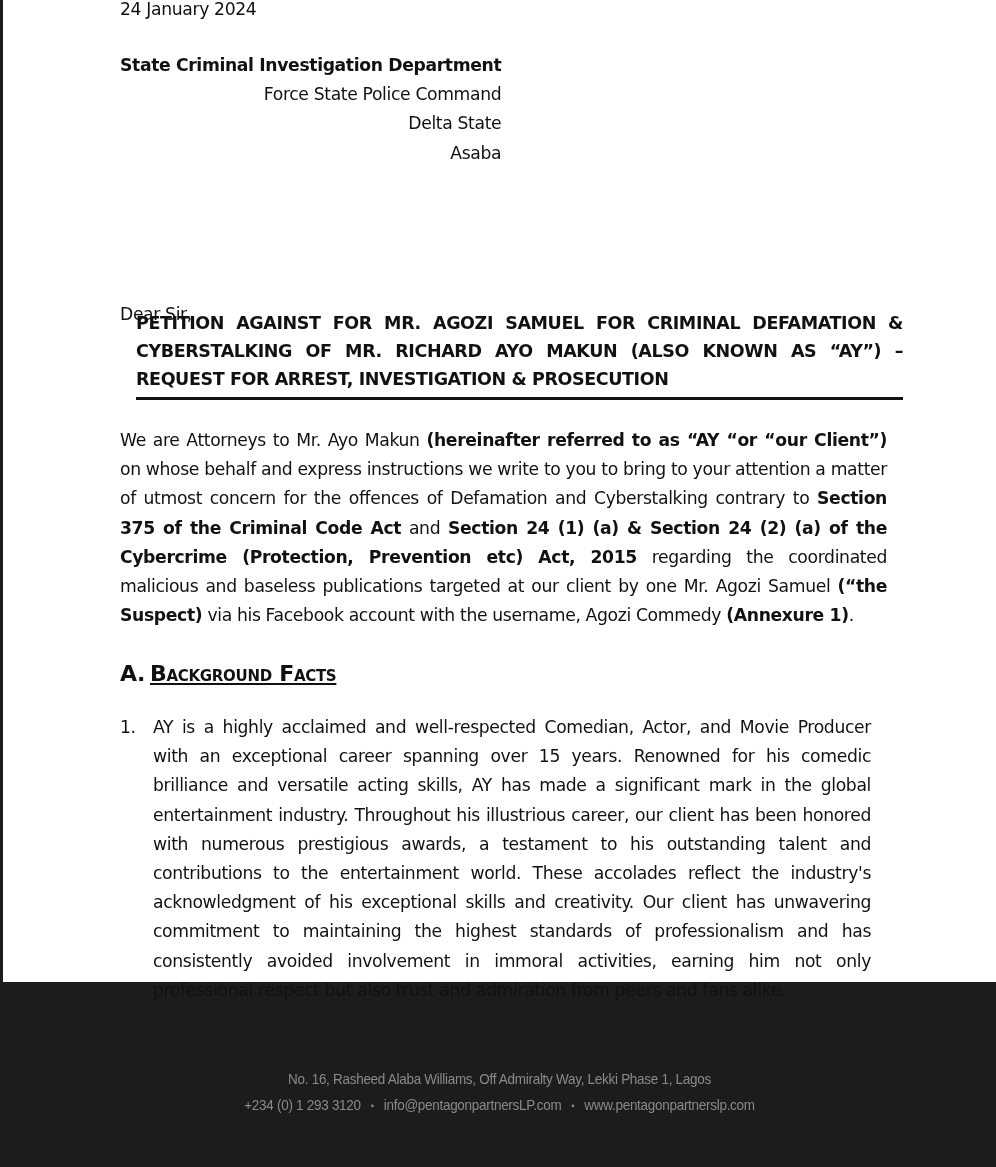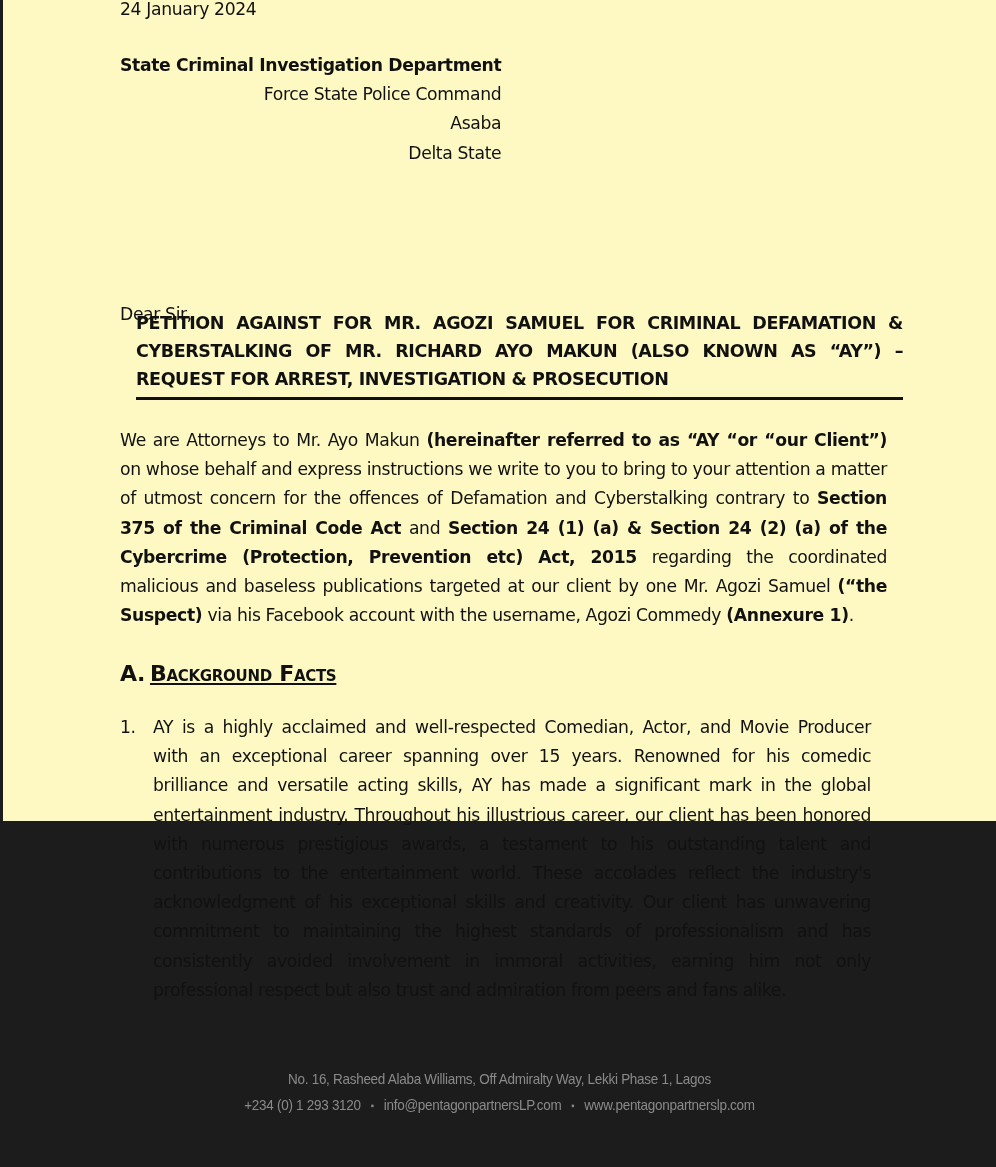--- a/index.html
+++ b/index.html
@@ -4,22 +4,22 @@
   <style>
     html, body { margin: 0; padding: 0; }
     body {
       width: 996px; height: 1167px; overflow: hidden;
       background: #1c1c1c;
       font-family: "DejaVu Sans", sans-serif;
       color: #111;
     }
     .page {
       position: absolute; left: 3px; top: 0;
-      width: 993px; height: 821px;
-      background: #fef9c3;
+      width: 993px; height: 982px;
+      background: #ffffff;
     }
     .content {
       position: absolute; left: 117px; top: 0; width: 767px;
       font-size: 17.2px; line-height: 29.2px;
       letter-spacing: -0.35px;
     }
     .line { white-space: nowrap; }
     .date { position: absolute; top: -5px; left: 0; }
     .addr { position: absolute; top: 51px; left: 0; text-align: right; }
     .addr .b { font-weight: bold; }
@@ -65,22 +65,22 @@
 <body>
 
 <div class="page">
   <div class="content">
 
     <div class="line date">24 January 2024</div>
 
     <div class="addr">
       <div class="line b">State Criminal Investigation Department</div>
       <div class="line">Force State Police Command</div>
+      <div class="line">Delta State</div>
       <div class="line">Asaba</div>
-      <div class="line">Delta State</div>
     </div>
 
     <div class="line greet">Dear Sir,</div>
 
     <div class="title">PETITION AGAINST FOR MR. AGOZI SAMUEL FOR CRIMINAL DEFAMATION &amp; CYBERSTALKING OF MR. RICHARD AYO MAKUN (ALSO KNOWN AS “AY”) – REQUEST FOR ARREST, INVESTIGATION &amp; PROSECUTION</div>
 
     <div class="intro"><span>We are Attorneys to Mr. Ayo Makun </span><b>(hereinafter referred to as “AY “or “our Client”)</b><span> on whose behalf and express instructions we write to you to bring to your attention a matter of utmost concern for the offences of Defamation and Cyberstalking contrary to </span><b>Section 375 of the Criminal Code Act</b><span> and </span><b>Section 24 (1) (a) &amp; Section 24 (2) (a) of the Cybercrime (Protection, Prevention etc) Act, 2015</b><span> regarding the coordinated malicious and baseless publications targeted at our client by one Mr. Agozi Samuel </span><b>(“the Suspect)</b><span> via his Facebook account with the username, Agozi Commedy </span><b>(Annexure 1)</b><span>.</span></div>
 
     <div class="section">
       <span class="lbl">A.</span><span class="ttl">Background Facts</span>

